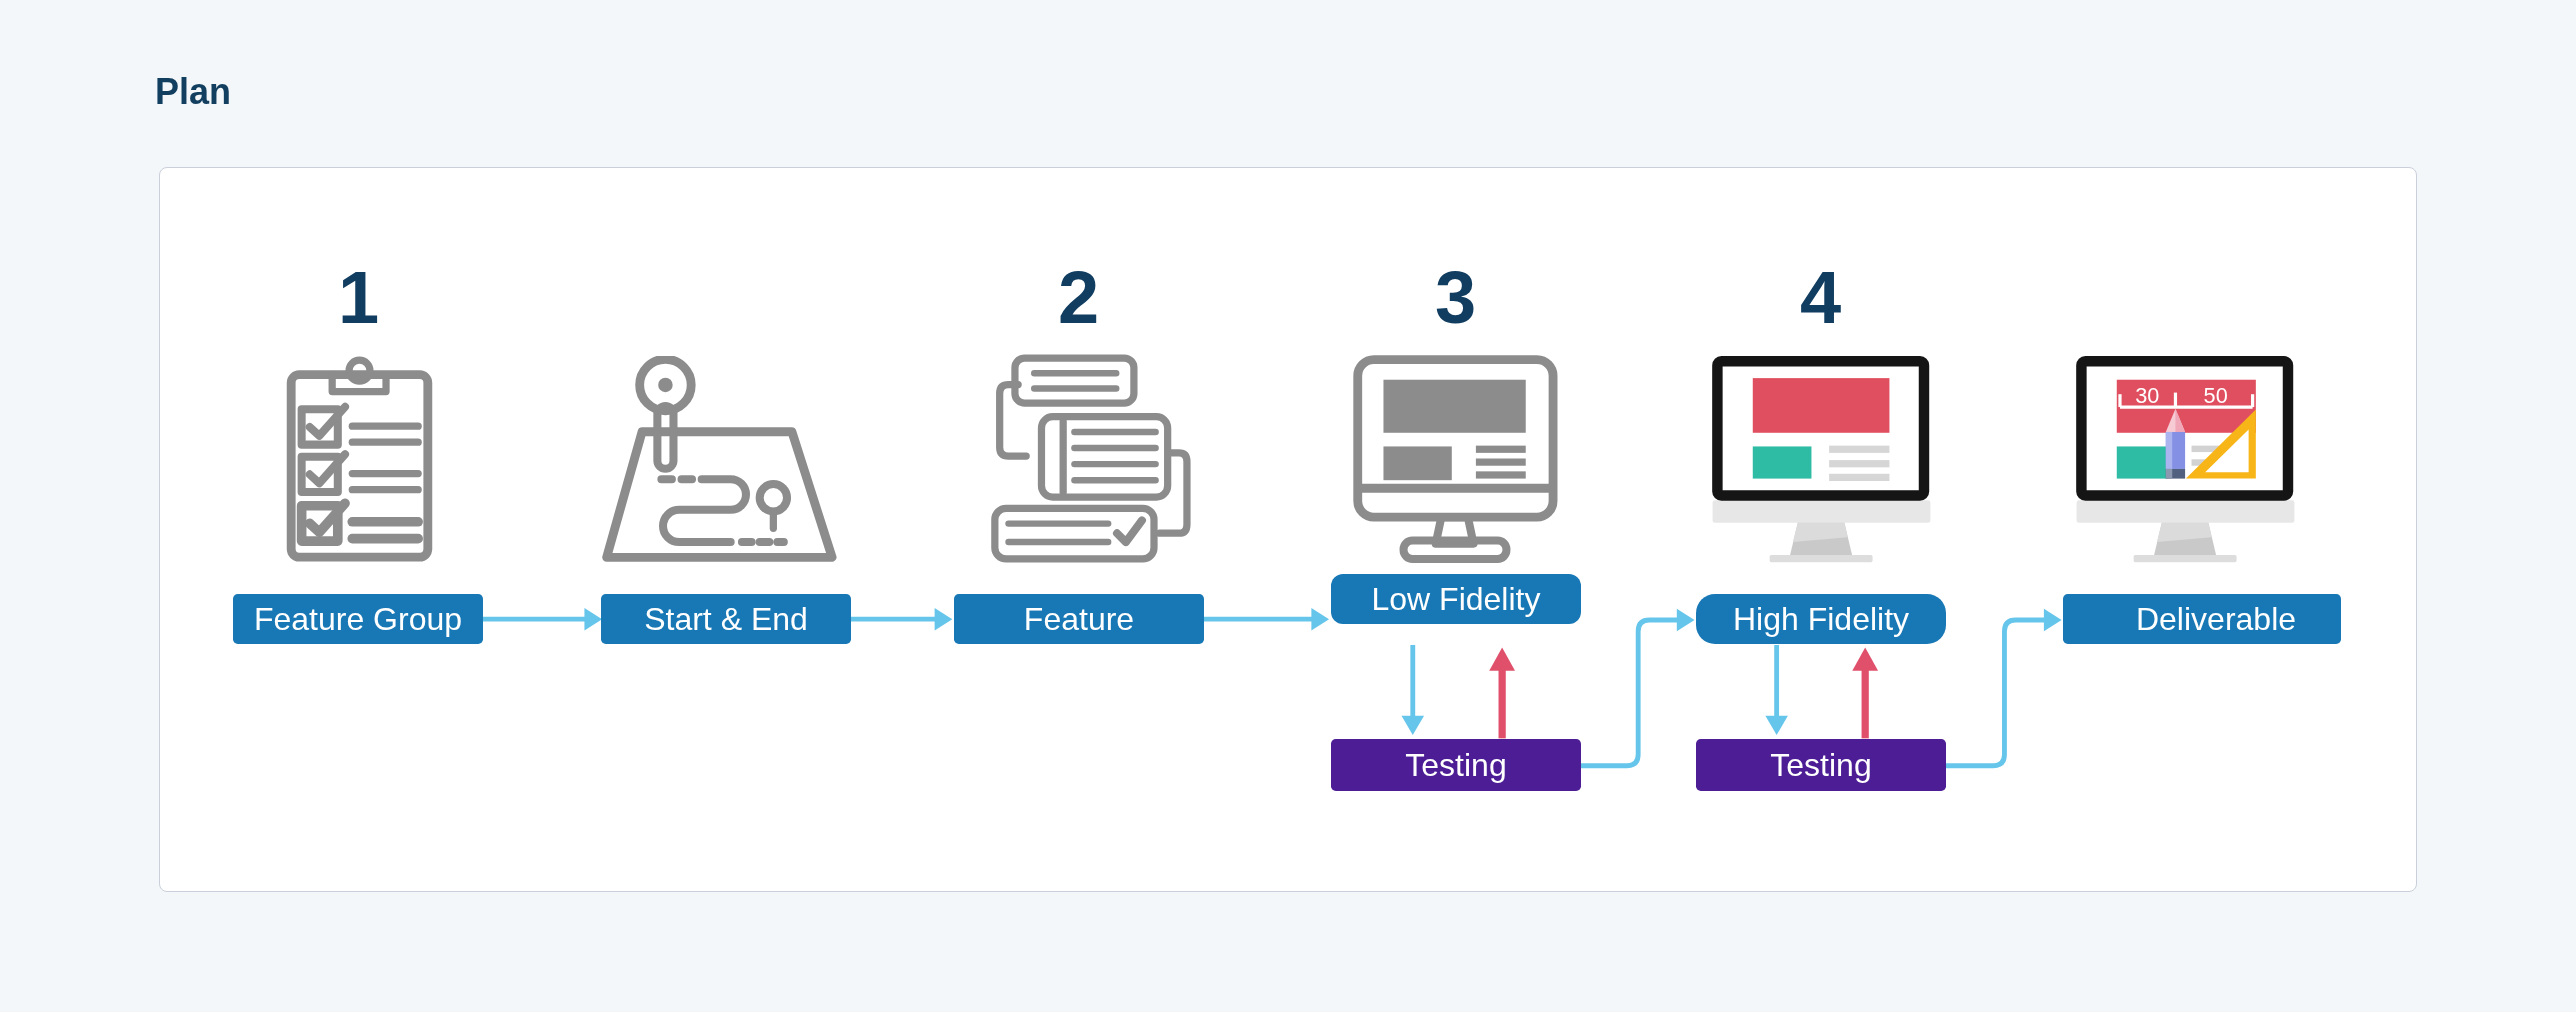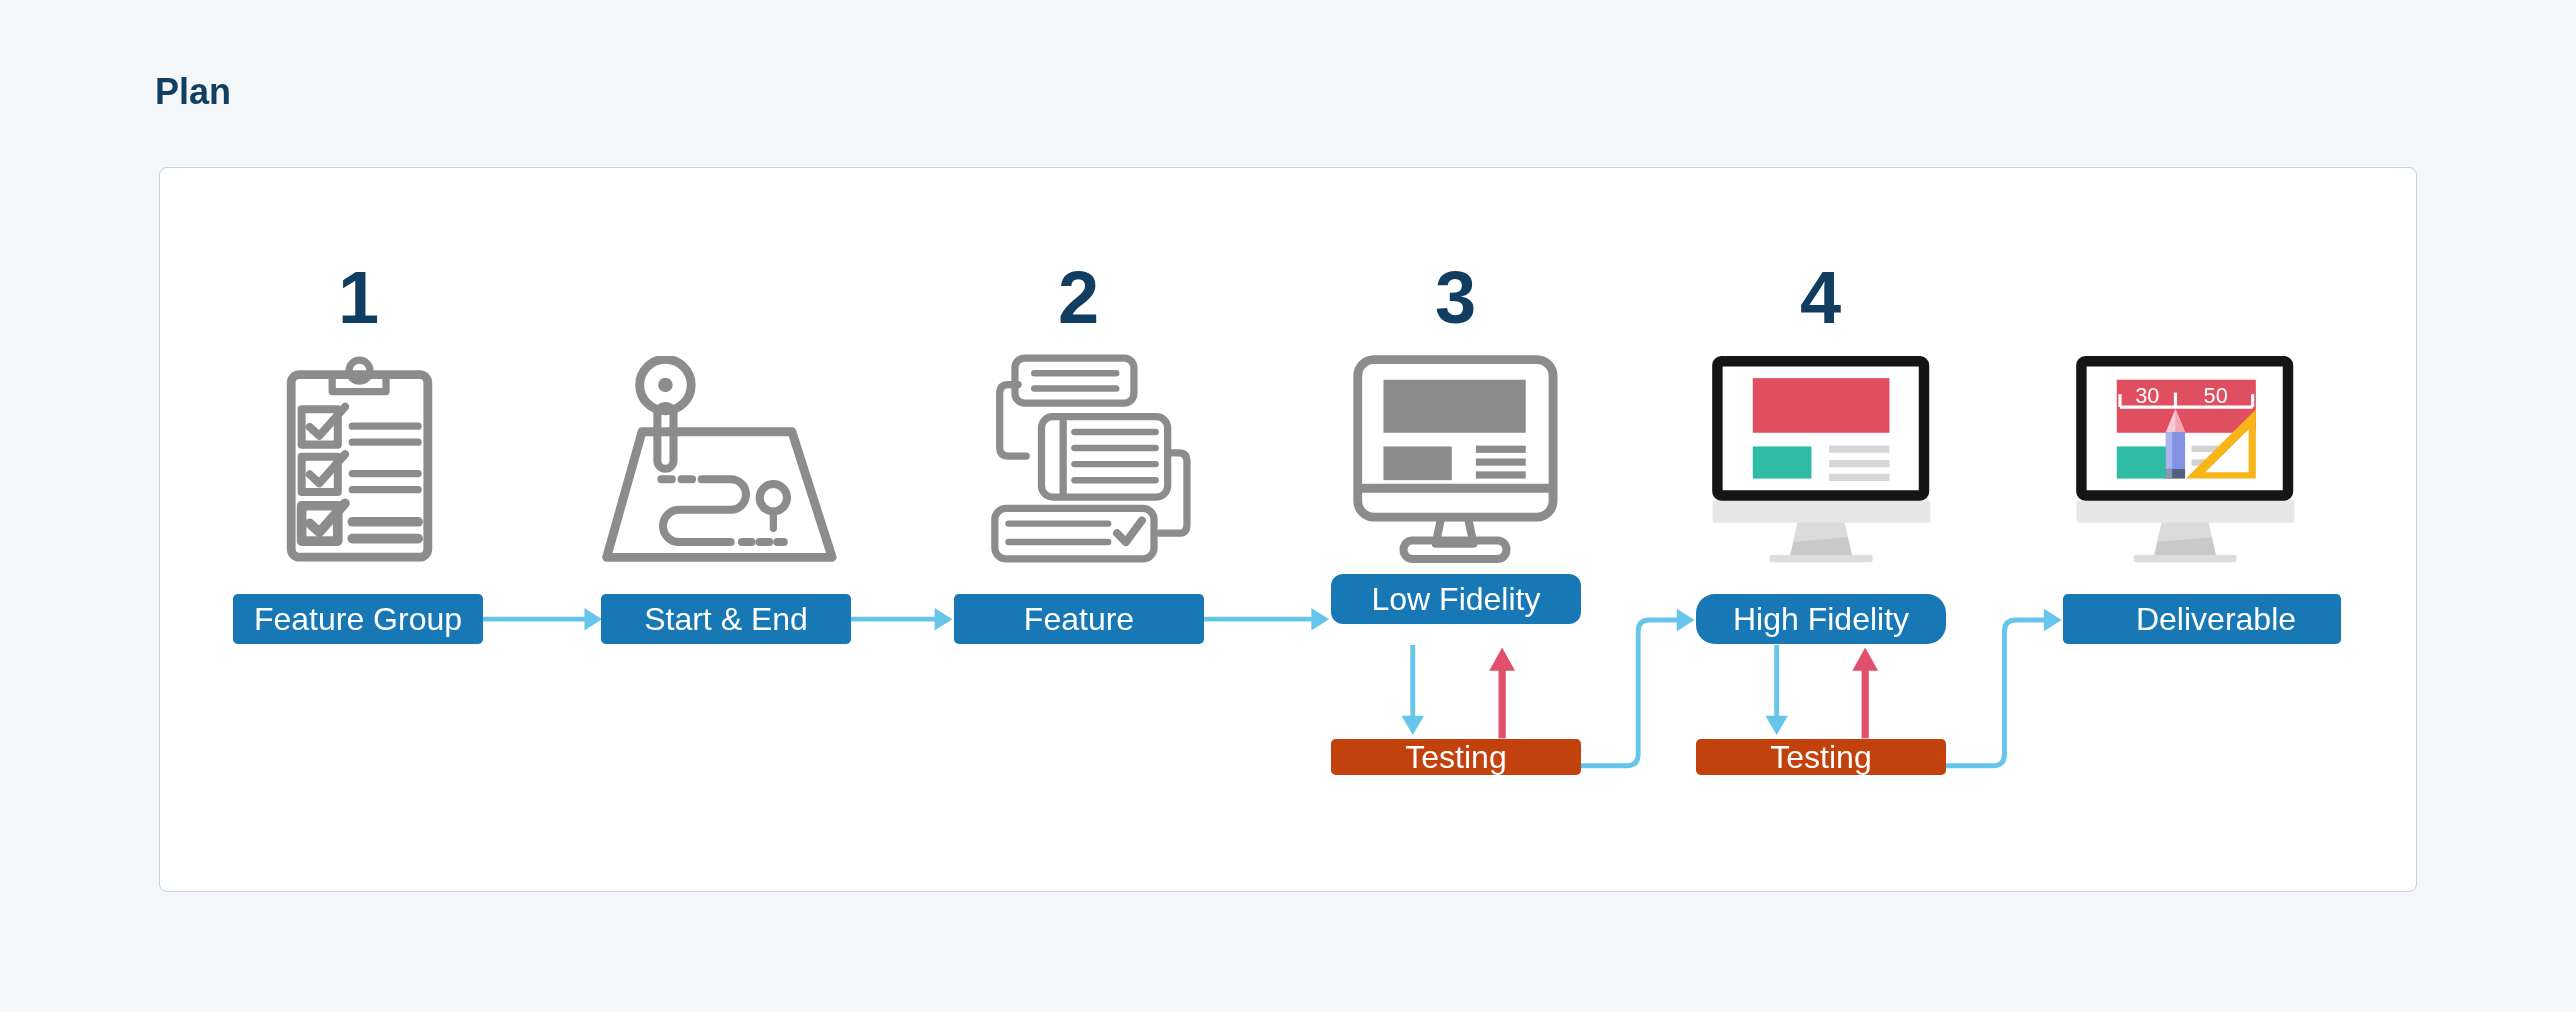--- a/index.html
+++ b/index.html
@@ -23,21 +23,21 @@
     text-align:center;font-size:74px;font-weight:bold;color:#113D60;z-index:3;
   }
   .flow-node{
     position:absolute;height:50px;width:250px;z-index:4;
     background:#1878B5;border-radius:4.8px;
     color:#FFFFFF;font-size:32px;
     display:flex;align-items:center;justify-content:center;
     white-space:nowrap;
   }
   .flow-node.testing{
-    background:#c2410c;height:36px;
+    background:#4c1d95;height:52px;
   }
   
   .gicon{stroke:#8C8C8C;fill:none;stroke-linecap:round;stroke-linejoin:round;}
 </style>
 </head>
 <body>
 
 <div class="page-title">Plan</div>
 
 <div class="card"></div>

